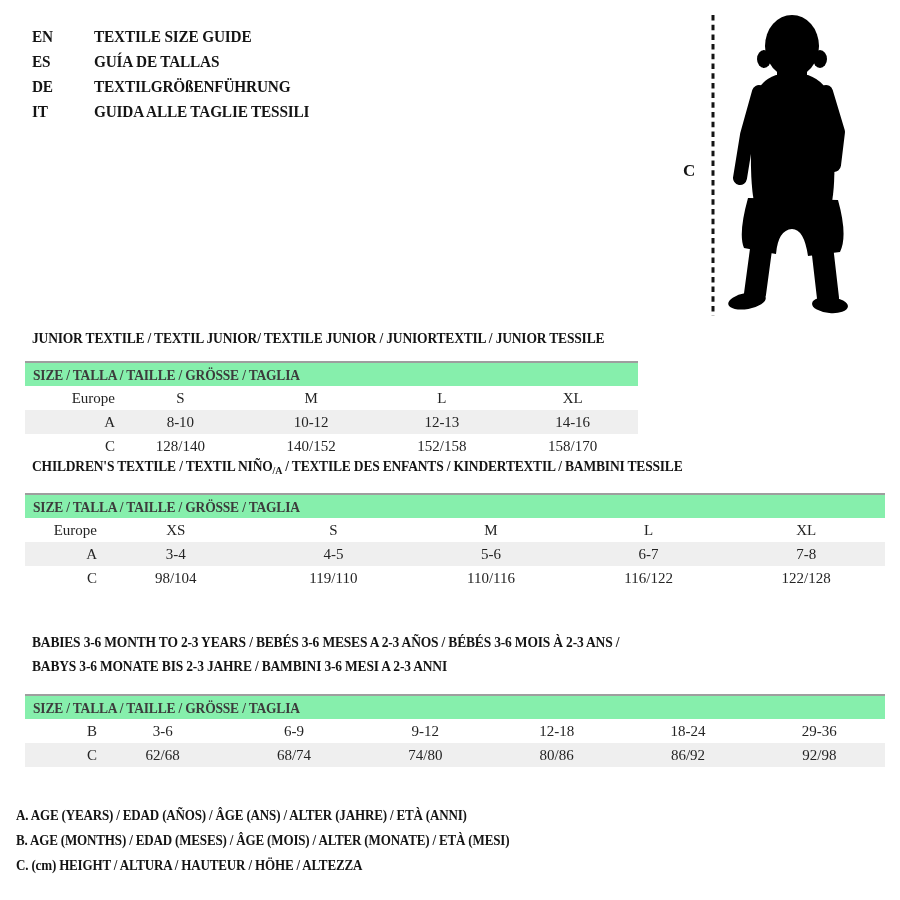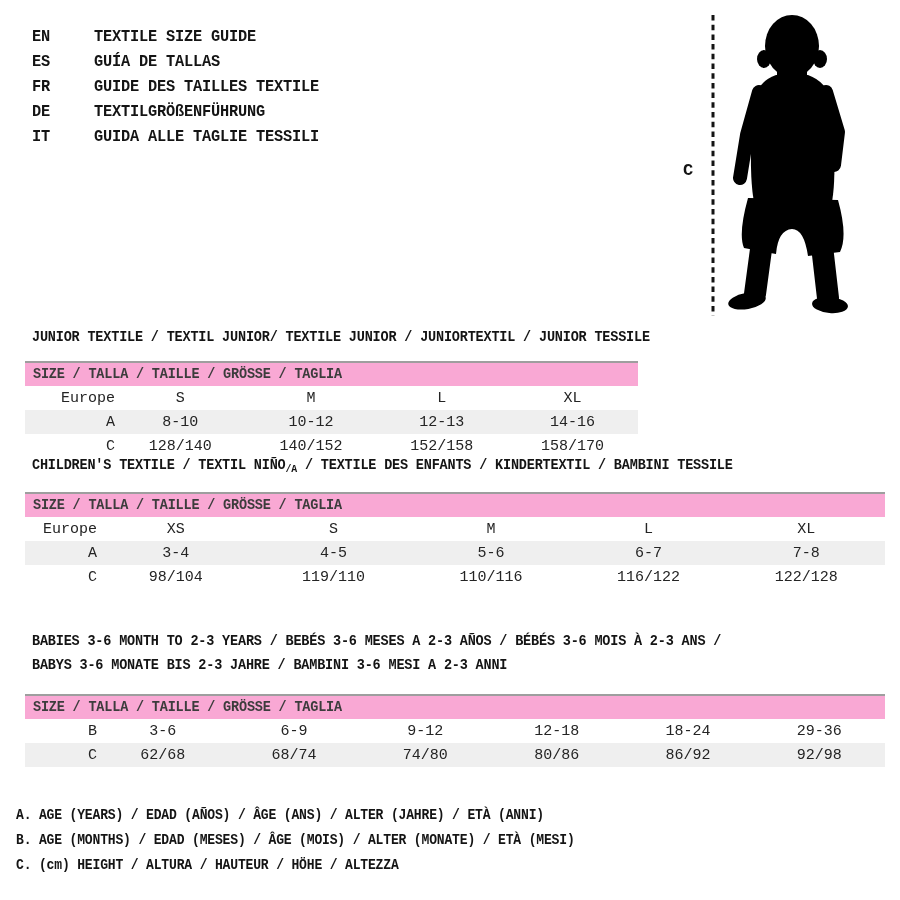--- a/index.html
+++ b/index.html
@@ -2,21 +2,21 @@
 <html><head>
 <meta charset="utf-8">
 <style>
   html, body { margin: 0; padding: 0; background: #ffffff; }
   .canvas {
     position: relative;
     width: 888px;
     height: 900px;
     background: #ffffff;
     overflow: hidden;
-    font-family: Liberation Mono, monospace;
+    font-family: Liberation Serif, serif;
     color: #1d1d1d;
   }
   
   .lang-block { position: absolute; left: 32px; top: 24px; }
   .lang-row { display: flex; line-height: 25px; }
   .lang-code, .lang-label {
     font-weight: bold; font-size: 17px; letter-spacing: -0.2px;
     color: #141414; white-space: nowrap;
     transform: scaleX(0.9); transform-origin: left center;
   }
@@ -32,21 +32,21 @@
   .section-title {
     margin-left: 7px; font-weight: bold; font-size: 15px;
     letter-spacing: -0.2px; color: #141414; white-space: nowrap;
     line-height: 24px;
     transform: scaleX(0.9); transform-origin: left center;
   }
   .title-sub { font-size: 11px; vertical-align: -3px; }
   .size-table { width: 100%; }
   .t-header {
     height: 25px; box-sizing: border-box;
-    background: #f9a8d4; border-top: 2px solid #9e9e9e;
+    background: #86efac; border-top: 2px solid #9e9e9e;
     line-height: 23px; padding-left: 8px;
   }
   .t-header span {
     display: inline-block; font-weight: bold; font-size: 15px;
     color: #3c3c3c; letter-spacing: -0.2px; white-space: nowrap;
     transform: scaleX(0.9); transform-origin: left center;
   }
   .t-row { display: grid; height: 24px; align-items: center; font-size: 15px; color: #242424; }
   .t-row.shaded { background: #efefef; }
   .cols-4 { grid-template-columns: 90px repeat(4, 1fr); }
@@ -76,24 +76,20 @@
   <div class="lang-block">
     <div class="lang-row">
       <span class="lang-code">EN</span>
       <span class="lang-label">TEXTILE SIZE GUIDE</span>
     </div>
     <div class="lang-row">
       <span class="lang-code">ES</span>
       <span class="lang-label">GUÍA DE TALLAS</span>
     </div>
     <div class="lang-row">
-      <span class="lang-code">FR</span>
-      <span class="lang-label">GUIDE DES TAILLES TEXTILE</span>
-    </div>
-    <div class="lang-row">
       <span class="lang-code">DE</span>
       <span class="lang-label">TEXTILGRÖßENFÜHRUNG</span>
     </div>
     <div class="lang-row">
       <span class="lang-code">IT</span>
       <span class="lang-label">GUIDA ALLE TAGLIE TESSILI</span>
     </div>
   </div>
 
   <span class="height-label">C</span>

